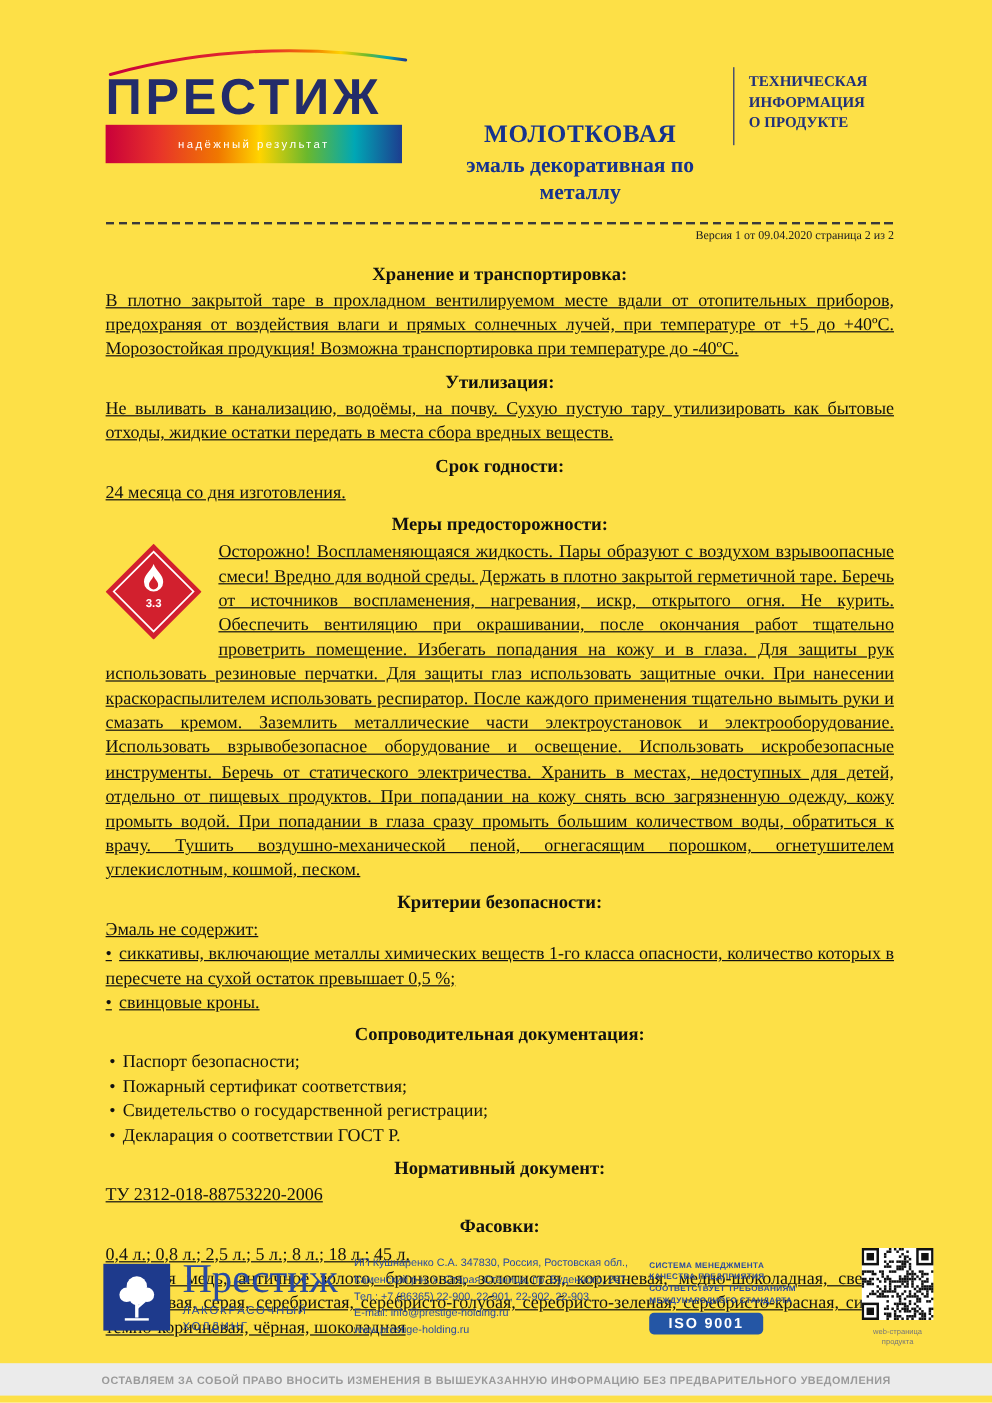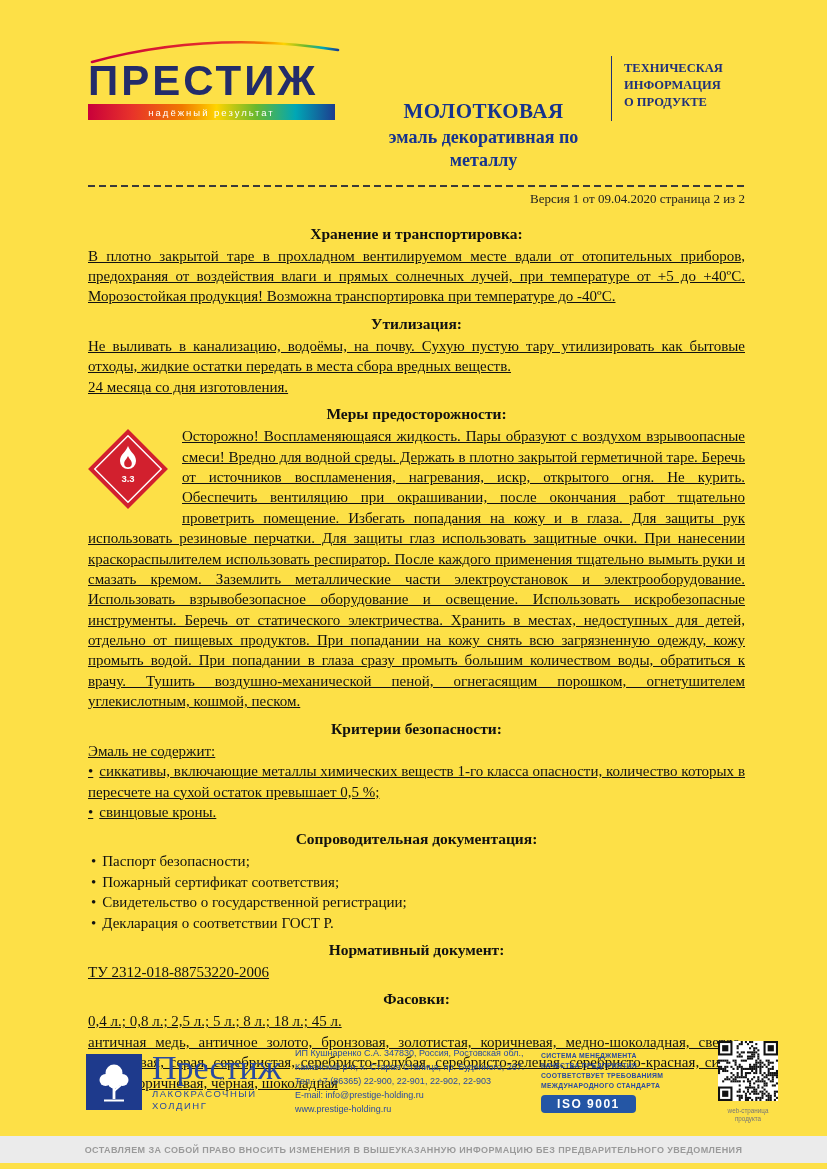--- a/index.html
+++ b/index.html
@@ -14,37 +14,37 @@
   }
   
   .header{display:flex; align-items:flex-start; padding:38px 82px 0 88px; gap:10px;}
   .brand{width:268px; flex:0 0 268px;}
   .brand-swoosh{display:block; margin-left:2px;}
   .brand-name{
     font-family:"Liberation Sans", sans-serif; font-weight:bold;
     font-size:42px; letter-spacing:3px; color:#232c6a; line-height:1.0; margin-top:-4px;
   }
   .brand-tagline{
-    margin-top:2px; width:247px; height:16px;
+    margin-top:2px; width:247px; height:32px;
     background:linear-gradient(90deg,#c9003a 0%,#e8332a 18%,#f07800 38%,#ffd400 52%,#6ab82d 68%,#00a7b5 84%,#1d3d8f 100%);
     color:#fff; font-family:"Liberation Sans", sans-serif; font-size:9.5px; letter-spacing:2px;
     display:flex; align-items:center; justify-content:center;
   }
   .title-block{flex:1; text-align:center; padding-top:18px;}
   .product-title{font-size:21px; font-weight:bold; color:var(--title-blue); letter-spacing:.5px;margin-top:43px;}
   .product-subtitle{font-size:18px; font-weight:bold; color:var(--title-blue); width:235px; margin:2px auto 0; line-height:1.25;}
   .info-block{
     flex:0 0 148px; border-left:1.5px solid var(--navy); padding:4px 0 10px 12px; margin-top:18px;
     font-size:12.5px; font-weight:bold; color:var(--navy); line-height:1.35;
   }
   .sep-dashed{
     margin:14px 82px 0 88px; height:1.6px;
     background:repeating-linear-gradient(90deg,#3a3a3a 0 7px,transparent 7px 11px);
   }
-  .version-line{margin:4px 82px 0 0; text-align:right; font-size:13px; color:#222;}
+  .version-line{margin:4px 82px 0 0; text-align:right; font-size:10px; color:#222;}
   
   .content{padding:10px 82px 0 88px; font-size:15px; line-height:1.36; text-align:justify;}
   .content h3{font-size:15.5px; font-weight:bold; text-align:center; margin:6px 0 2px;}
   .content p{margin:0;text-decoration:underline;}
   .hazard{
     float:left; width:80px; height:80px; margin:3px 14px 2px 0;
   }
   .bullet-par{display:block;}
   .bullet-char{margin-right:6px;}
   .doc-item{padding-left:3px;}
@@ -120,20 +120,21 @@
   <div class="version-line">Версия 1 от 09.04.2020 страница 2 из 2</div>
 
   <div class="content">
 
     <h3>Хранение и транспортировка:</h3>
     <p>В плотно закрытой таре в прохладном вентилируемом месте вдали от отопительных приборов, предохраняя от воздействия влаги и прямых солнечных лучей, при температуре от +5 до +40ºС. Морозостойкая продукция! Возможна транспортировка при температуре до -40ºС.</p>
 
     <h3>Утилизация:</h3>
     <p>Не выливать в канализацию, водоёмы, на почву. Сухую пустую тару утилизировать как бытовые отходы, жидкие остатки передать в места сбора вредных веществ.</p>
 
+    <h3>Срок годности:</h3>
     <p>24 месяца со дня изготовления.</p>
 
     <h3>Меры предосторожности:</h3>
     <div>
       <svg class="hazard" viewBox="0 0 80 80">
         <rect x="11.8" y="11.8" width="56.5" height="56.5" transform="rotate(45 40 40)" fill="#d2202e"></rect>
         <rect x="16.5" y="16.5" width="47" height="47" transform="rotate(45 40 40)" fill="none" stroke="#fff" stroke-width="1.4"></rect>
         <path d="M40 17c2.5 6.5 8 8.5 8 15a8 8 0 0 1-16 0c0-6.5 5.5-8.5 8-15z" fill="#fff"></path>
         <path d="M40 27c1.2 3.2 3.8 4.3 3.8 7.4a3.8 3.8 0 0 1-7.6 0c0-3.1 2.6-4.2 3.8-7.4z" fill="#d2202e"></path>
         <text x="40" y="53" text-anchor="middle" font-size="9.5" font-weight="bold" fill="#fff" font-family="Liberation Sans, sans-serif">3.3</text>

